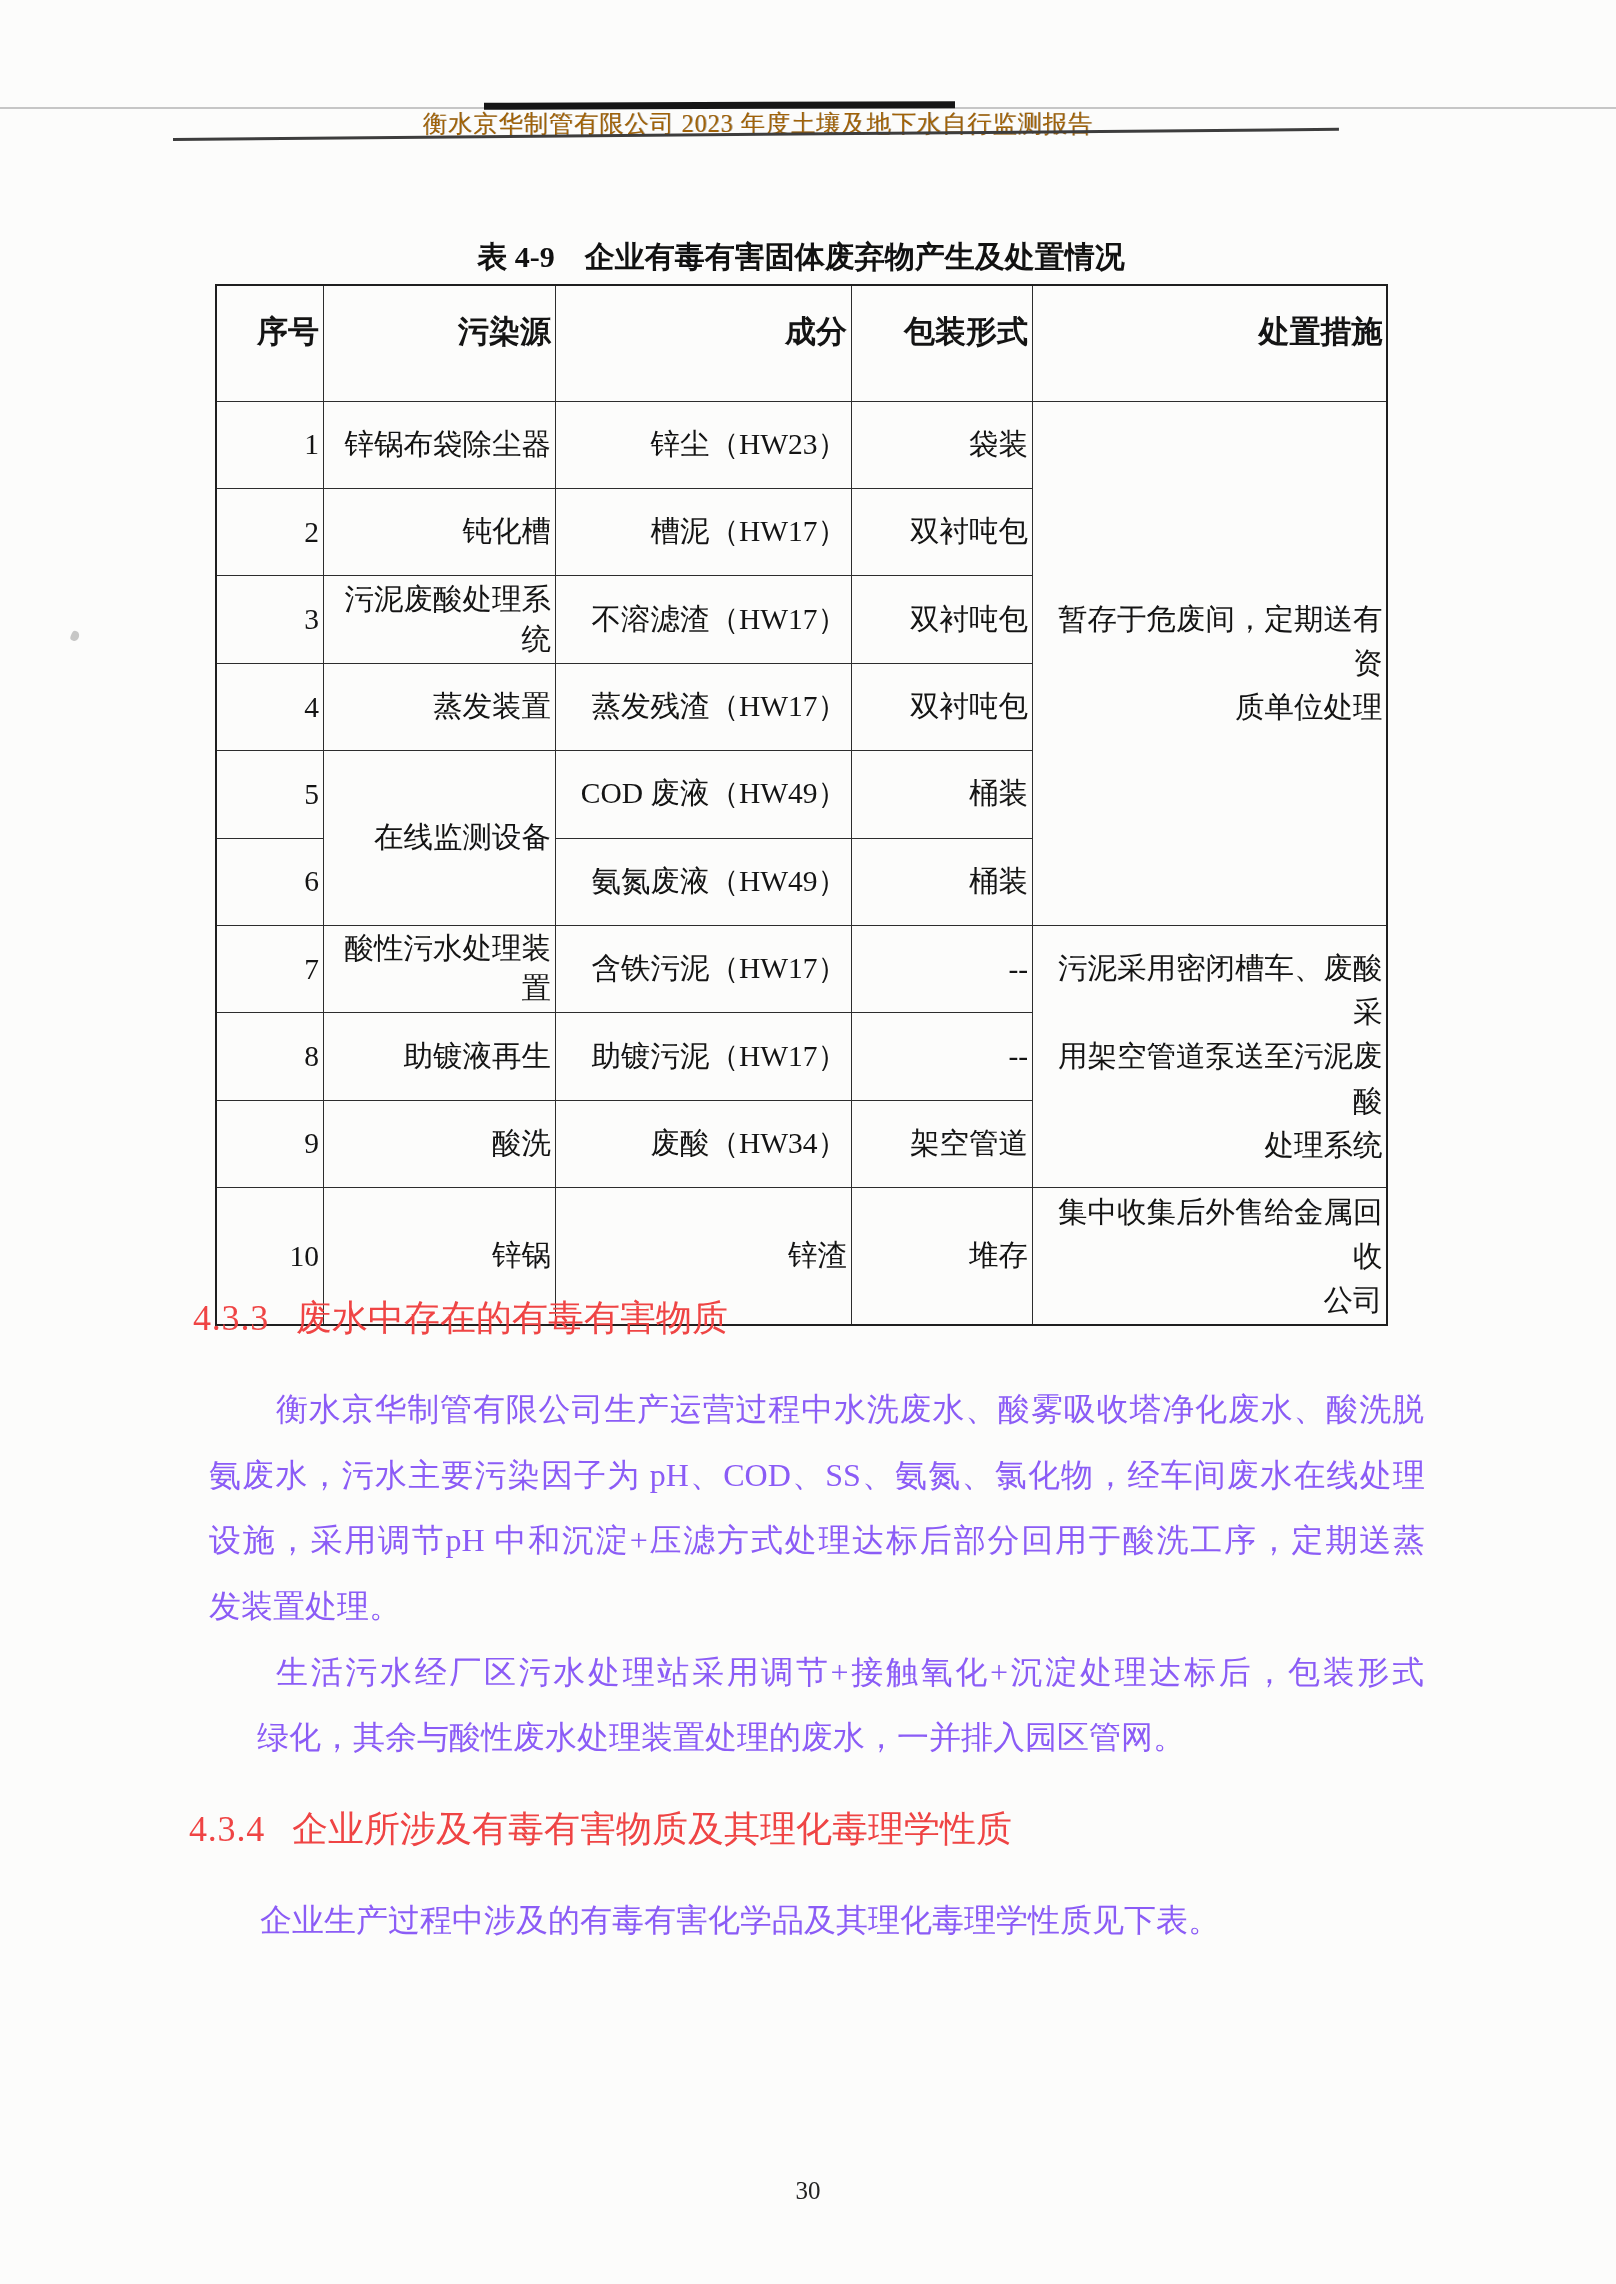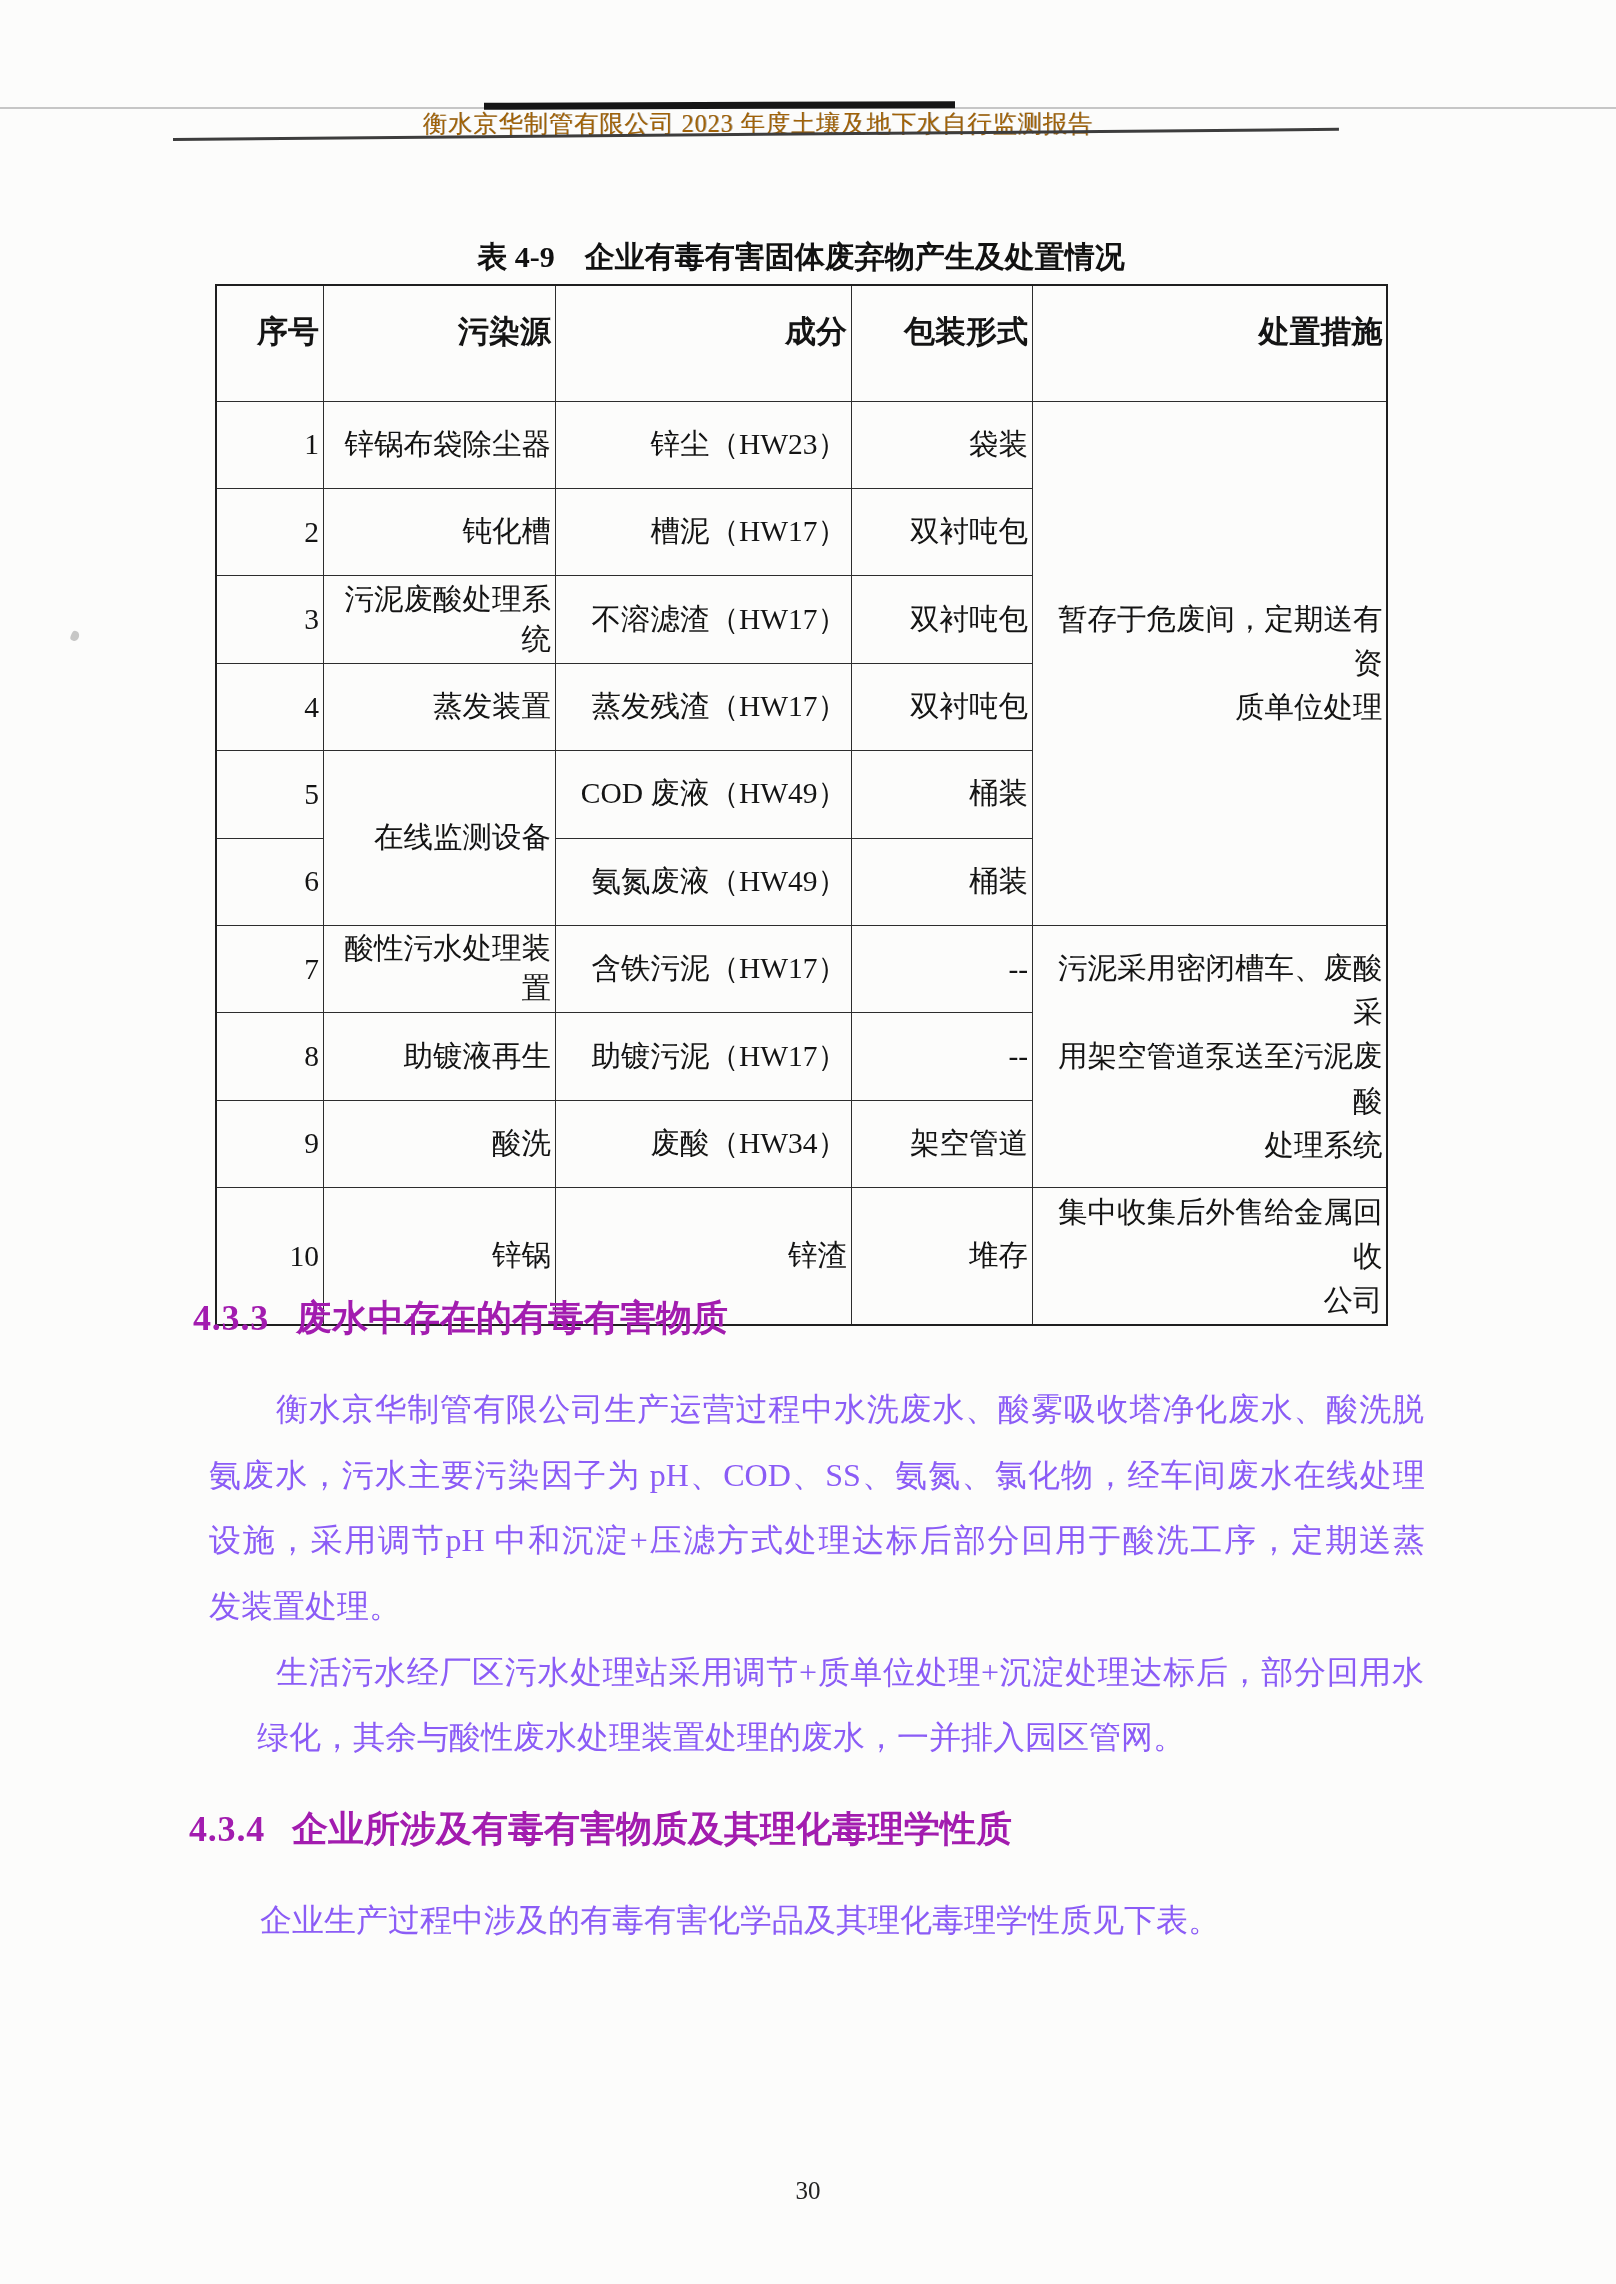--- a/index.html
+++ b/index.html
@@ -32,21 +32,21 @@
     border:2.5px solid #1f1f1f;
   }
   table.waste th,table.waste td{
     border:1.7px solid #2d2d2d;text-align:right;vertical-align:middle;
     padding:1.7px 3.4px;color:#141414;overflow:hidden;
   }
   table.waste th{height:88px;font-size:31px;font-weight:bold;padding-bottom:25px;}
   table.waste td{height:83px;font-size:29.5px;}
   td.disposal{font-size:29px;line-height:1.5;white-space:pre-line;}
   
-  .sec-head{position:absolute;font-weight:bold;color:#a21caf;font-size:36px;line-height:42px;white-space:nowrap;}
+  .sec-head{position:absolute;font-weight:normal;color:#ef4444;font-size:36px;line-height:42px;white-space:nowrap;}
   .sec-head .num{display:inline-block;margin-right:27px;letter-spacing:0.8px;}
   .bline{
     position:absolute;left:209px;width:1216px;height:40px;
     font-size:32px;line-height:40px;color:#8b5cf6;white-space:nowrap;
   }
   .bline.fill{white-space:normal;text-align:justify;text-align-last:justify;}
   .bline.indent{padding-left:67px;width:1148px;}
   .bline.indent2{padding-left:51px;width:1165px;}
   .page-num{position:absolute;left:766px;top:2177px;width:84px;text-align:center;font-size:25px;color:#222;}
   .speck{position:absolute;left:71px;top:631px;width:7.6px;height:10px;background:#9a9a9a;opacity:.55;border-radius:40% 60% 55% 45%;transform:rotate(25deg);}
@@ -150,21 +150,21 @@
 </table>
 
 <div class="sec-head" style="left:193px;top:1297px;">
   <span class="num">4.3.3</span><span>废水中存在的有毒有害物质</span>
 </div>
 
 <div class="bline fill indent" style="top:1389px;">衡水京华制管有限公司生产运营过程中水洗废水、酸雾吸收塔净化废水、酸洗脱</div>
 <div class="bline fill" style="top:1455px;">氨废水，污水主要污染因子为 pH、COD、SS、氨氮、氯化物，经车间废水在线处理</div>
 <div class="bline fill" style="top:1520px;">设施，采用调节pH 中和沉淀+压滤方式处理达标后部分回用于酸洗工序，定期送蒸</div>
 <div class="bline" style="top:1586px;">发装置处理。</div>
-<div class="bline fill indent" style="top:1652px;">生活污水经厂区污水处理站采用调节+质单位处理+沉淀处理达标后，部分回用水</div>
+<div class="bline fill indent" style="top:1652px;">生活污水经厂区污水处理站采用调节+接触氧化+沉淀处理达标后，包装形式</div>
 <div class="bline" style="top:1717px;margin-left:48px;">绿化，其余与酸性废水处理装置处理的废水，一并排入园区管网。</div>
 
 <div class="sec-head" style="left:189px;top:1808px;">
   <span class="num">4.3.4</span><span>企业所涉及有毒有害物质及其理化毒理学性质</span>
 </div>
 
 <div class="bline indent2" style="top:1900px;">企业生产过程中涉及的有毒有害化学品及其理化毒理学性质见下表。</div>
 
 <div class="page-num">30</div>
 

